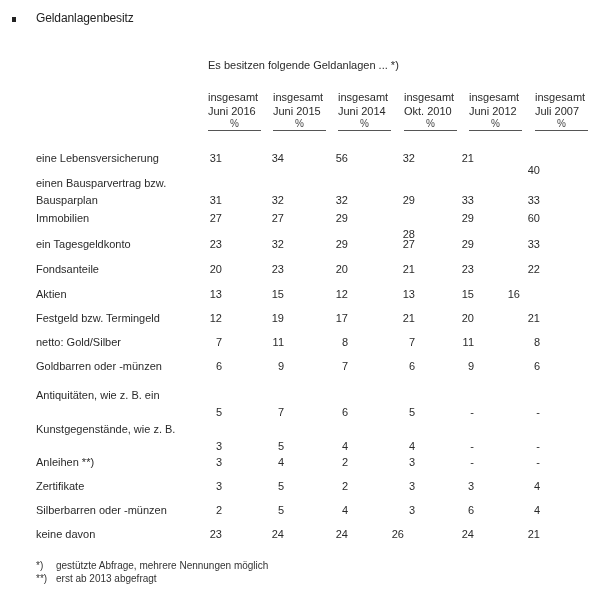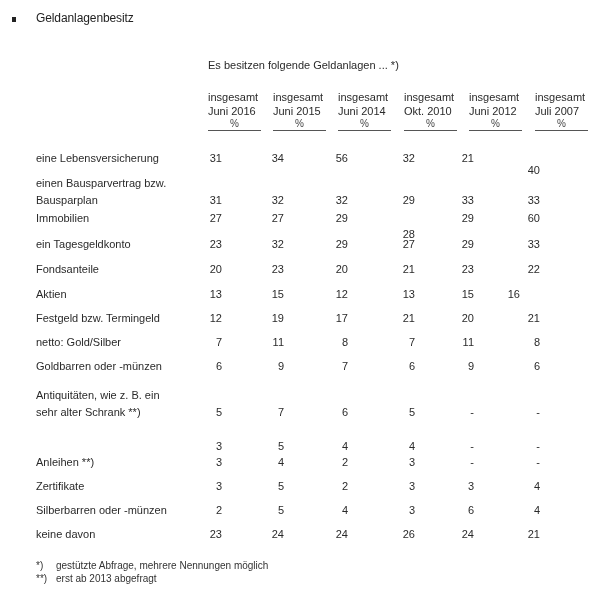--- a/index.html
+++ b/index.html
@@ -167,31 +167,31 @@
       <div class="val" style="top:0px;left:156px">6</div>
       <div class="val" style="top:0px;left:218px">9</div>
       <div class="val" style="top:0px;left:282px">7</div>
       <div class="val" style="top:0px;left:349px">6</div>
       <div class="val" style="top:0px;left:408px">9</div>
       <div class="val" style="top:0px;left:474px">6</div>
     </div>
     <div class="row" style="top: 387px;">
       <div class="label">
         <div>Antiquitäten, wie z. B. ein</div>
-        <div>sehr alter Schrank **)</div>
       </div>
       <div class="val" style="top:17px;left:156px">5</div>
       <div class="val" style="top:17px;left:218px">7</div>
       <div class="val" style="top:17px;left:282px">6</div>
       <div class="val" style="top:17px;left:349px">5</div>
       <div class="val" style="top:17px;left:408px">-</div>
       <div class="val" style="top:17px;left:474px">-</div>
     </div>
     <div class="row" style="top: 421px;">
       <div class="label">
+        <div>Kunstgegenstände, wie z. B.</div>
       </div>
       <div class="val" style="top:17px;left:156px">3</div>
       <div class="val" style="top:17px;left:218px">5</div>
       <div class="val" style="top:17px;left:282px">4</div>
       <div class="val" style="top:17px;left:349px">4</div>
       <div class="val" style="top:17px;left:408px">-</div>
       <div class="val" style="top:17px;left:474px">-</div>
     </div>
     <div class="row" style="top: 454px;">
       <div class="label">
@@ -226,21 +226,21 @@
       <div class="val" style="top:0px;left:408px">6</div>
       <div class="val" style="top:0px;left:474px">4</div>
     </div>
     <div class="row" style="top: 526px;">
       <div class="label">
         <div>keine davon</div>
       </div>
       <div class="val" style="top:0px;left:156px">23</div>
       <div class="val" style="top:0px;left:218px">24</div>
       <div class="val" style="top:0px;left:282px">24</div>
-      <div class="val" style="top:0px;left:349px">26</div>
+      <div class="val" style="top:0px;left:338px">26</div>
       <div class="val" style="top:0px;left:408px">24</div>
       <div class="val" style="top:0px;left:474px">21</div>
     </div>
   </div>
 <div id="foot">
     <div class="foot" style="top: 560px;"><span class="mark">*)</span><span>gestützte Abfrage, mehrere Nennungen möglich</span></div>
     <div class="foot" style="top: 573px;"><span class="mark">**)</span><span>erst ab 2013 abgefragt</span></div>
   </div>
 
 </body></html>

